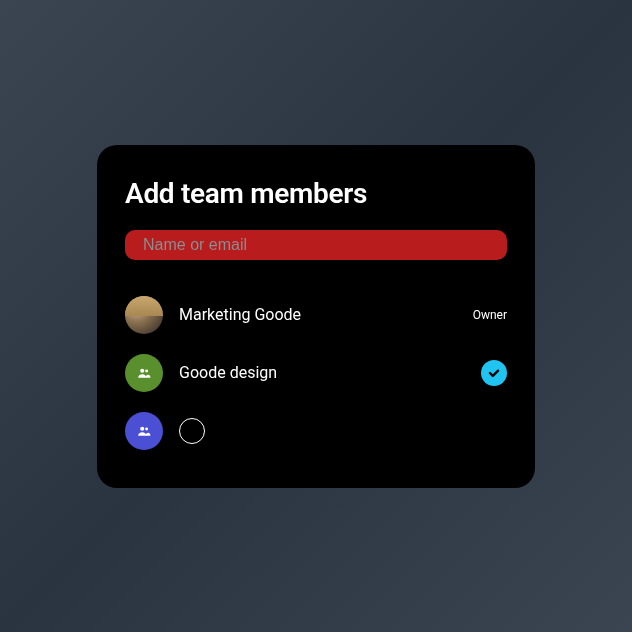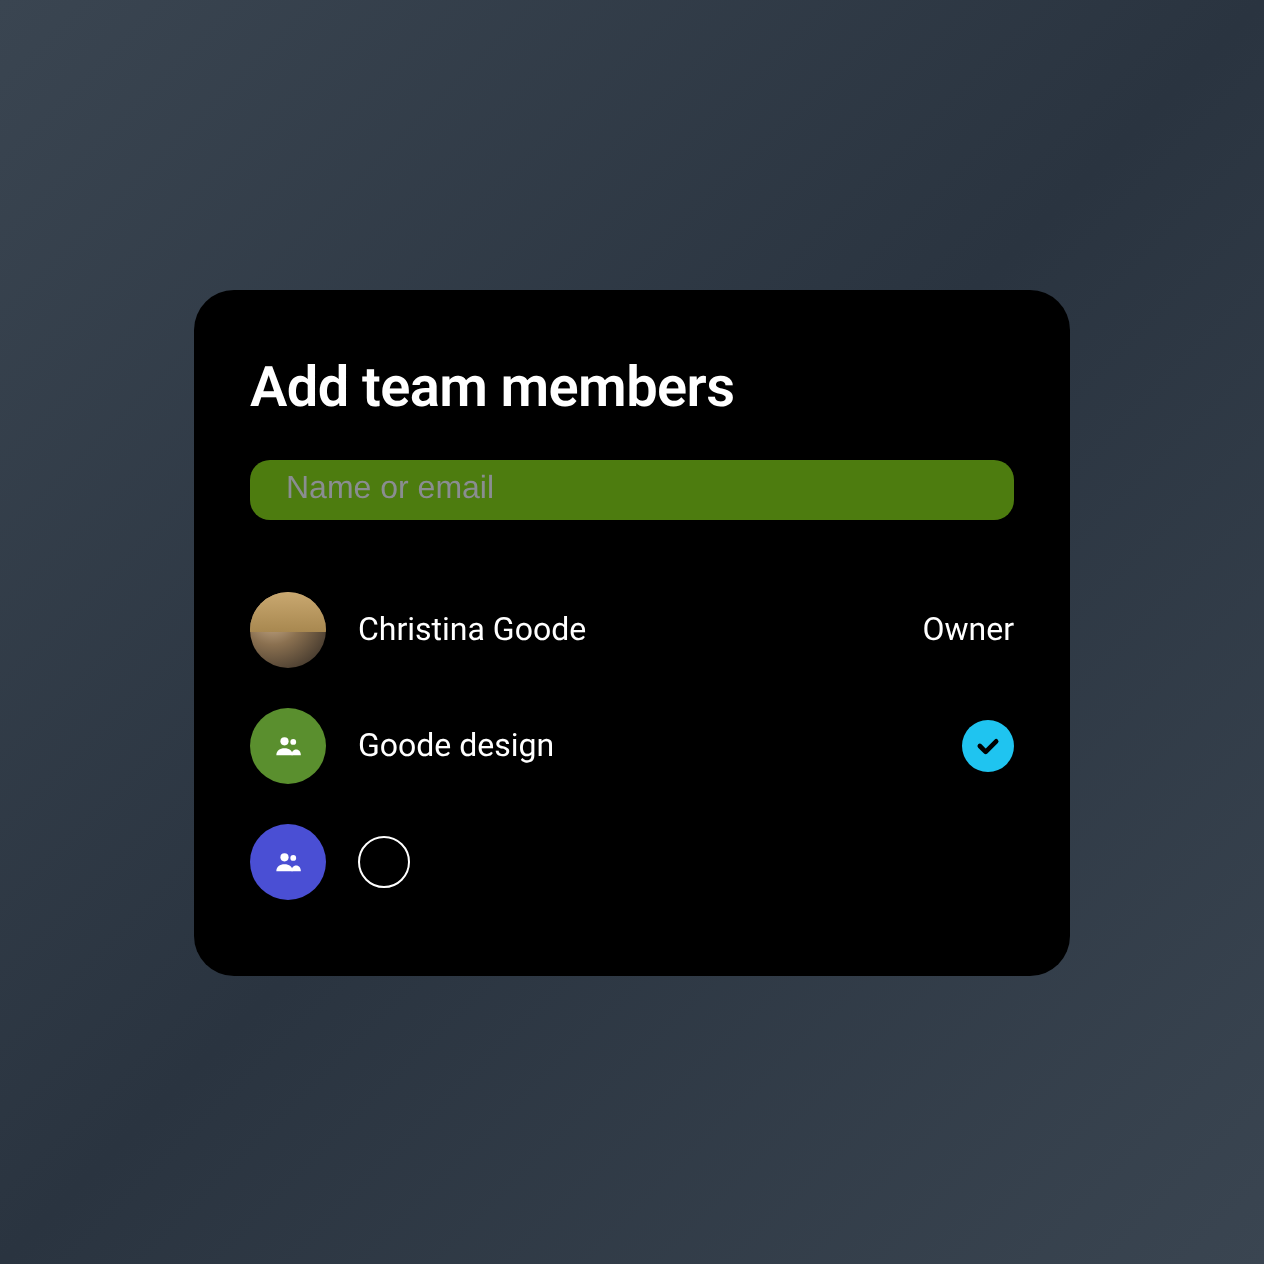--- a/index.html
+++ b/index.html
@@ -26,21 +26,21 @@
     }
     .title {
       color: #ffffff;
       font-size: 28px;
       font-weight: 600;
       margin-bottom: 20px;
       letter-spacing: -0.3px;
     }
     .search-input {
       width: 100%;
-      background: #4d7c0f;
+      background: #b91c1c;
       border: none;
       border-radius: 10px;
       padding: 6px 18px;
       color: #ffffff;
       font-size: 16px;
       outline: none;
       margin-bottom: 26px;
     }
     .search-input::placeholder {
       color: #8a8d91;
@@ -98,21 +98,21 @@
       position: relative;
     }
     .member-name {
       color: #ffffff;
       font-size: 16px;
       flex: 1;
       font-weight: 400;
     }
     .role-label {
       color: #ffffff;
-      font-size: 16px;
+      font-size: 12px;
       font-weight: 400;
     }
     .checkbox {
       width: 26px;
       height: 26px;
       border-radius: 50%;
       display: flex;
       align-items: center;
       justify-content: center;
       cursor: pointer;
@@ -128,21 +128,21 @@
 </head>
 <body>
 
 <div class="modal">
   <h1 class="title">Add team members</h1>
   
   <input class="search-input" type="text" placeholder="Name or email" style="">
   
   <div class="member-row">
     <div class="avatar avatar-photo"></div>
-    <div class="member-name">Christina Goode</div>
+    <div class="member-name">Marketing Goode</div>
     <div class="role-label">Owner</div>
   </div>
   
   <div class="member-row">
     <div class="avatar avatar-green">
       <svg class="group-icon" viewBox="0 0 24 24" fill="#ffffff">
         <circle cx="9" cy="8" r="3.5"></circle>
         <circle cx="16.5" cy="8.5" r="2.5"></circle>
         <path d="M2 20 C2 16 5 14 9 14 C13 14 16 16 16 20 Z"></path>
         <path d="M15 20 C15 17 16.5 15 19 15 C21.5 15 23 17 23 20 Z"></path>

